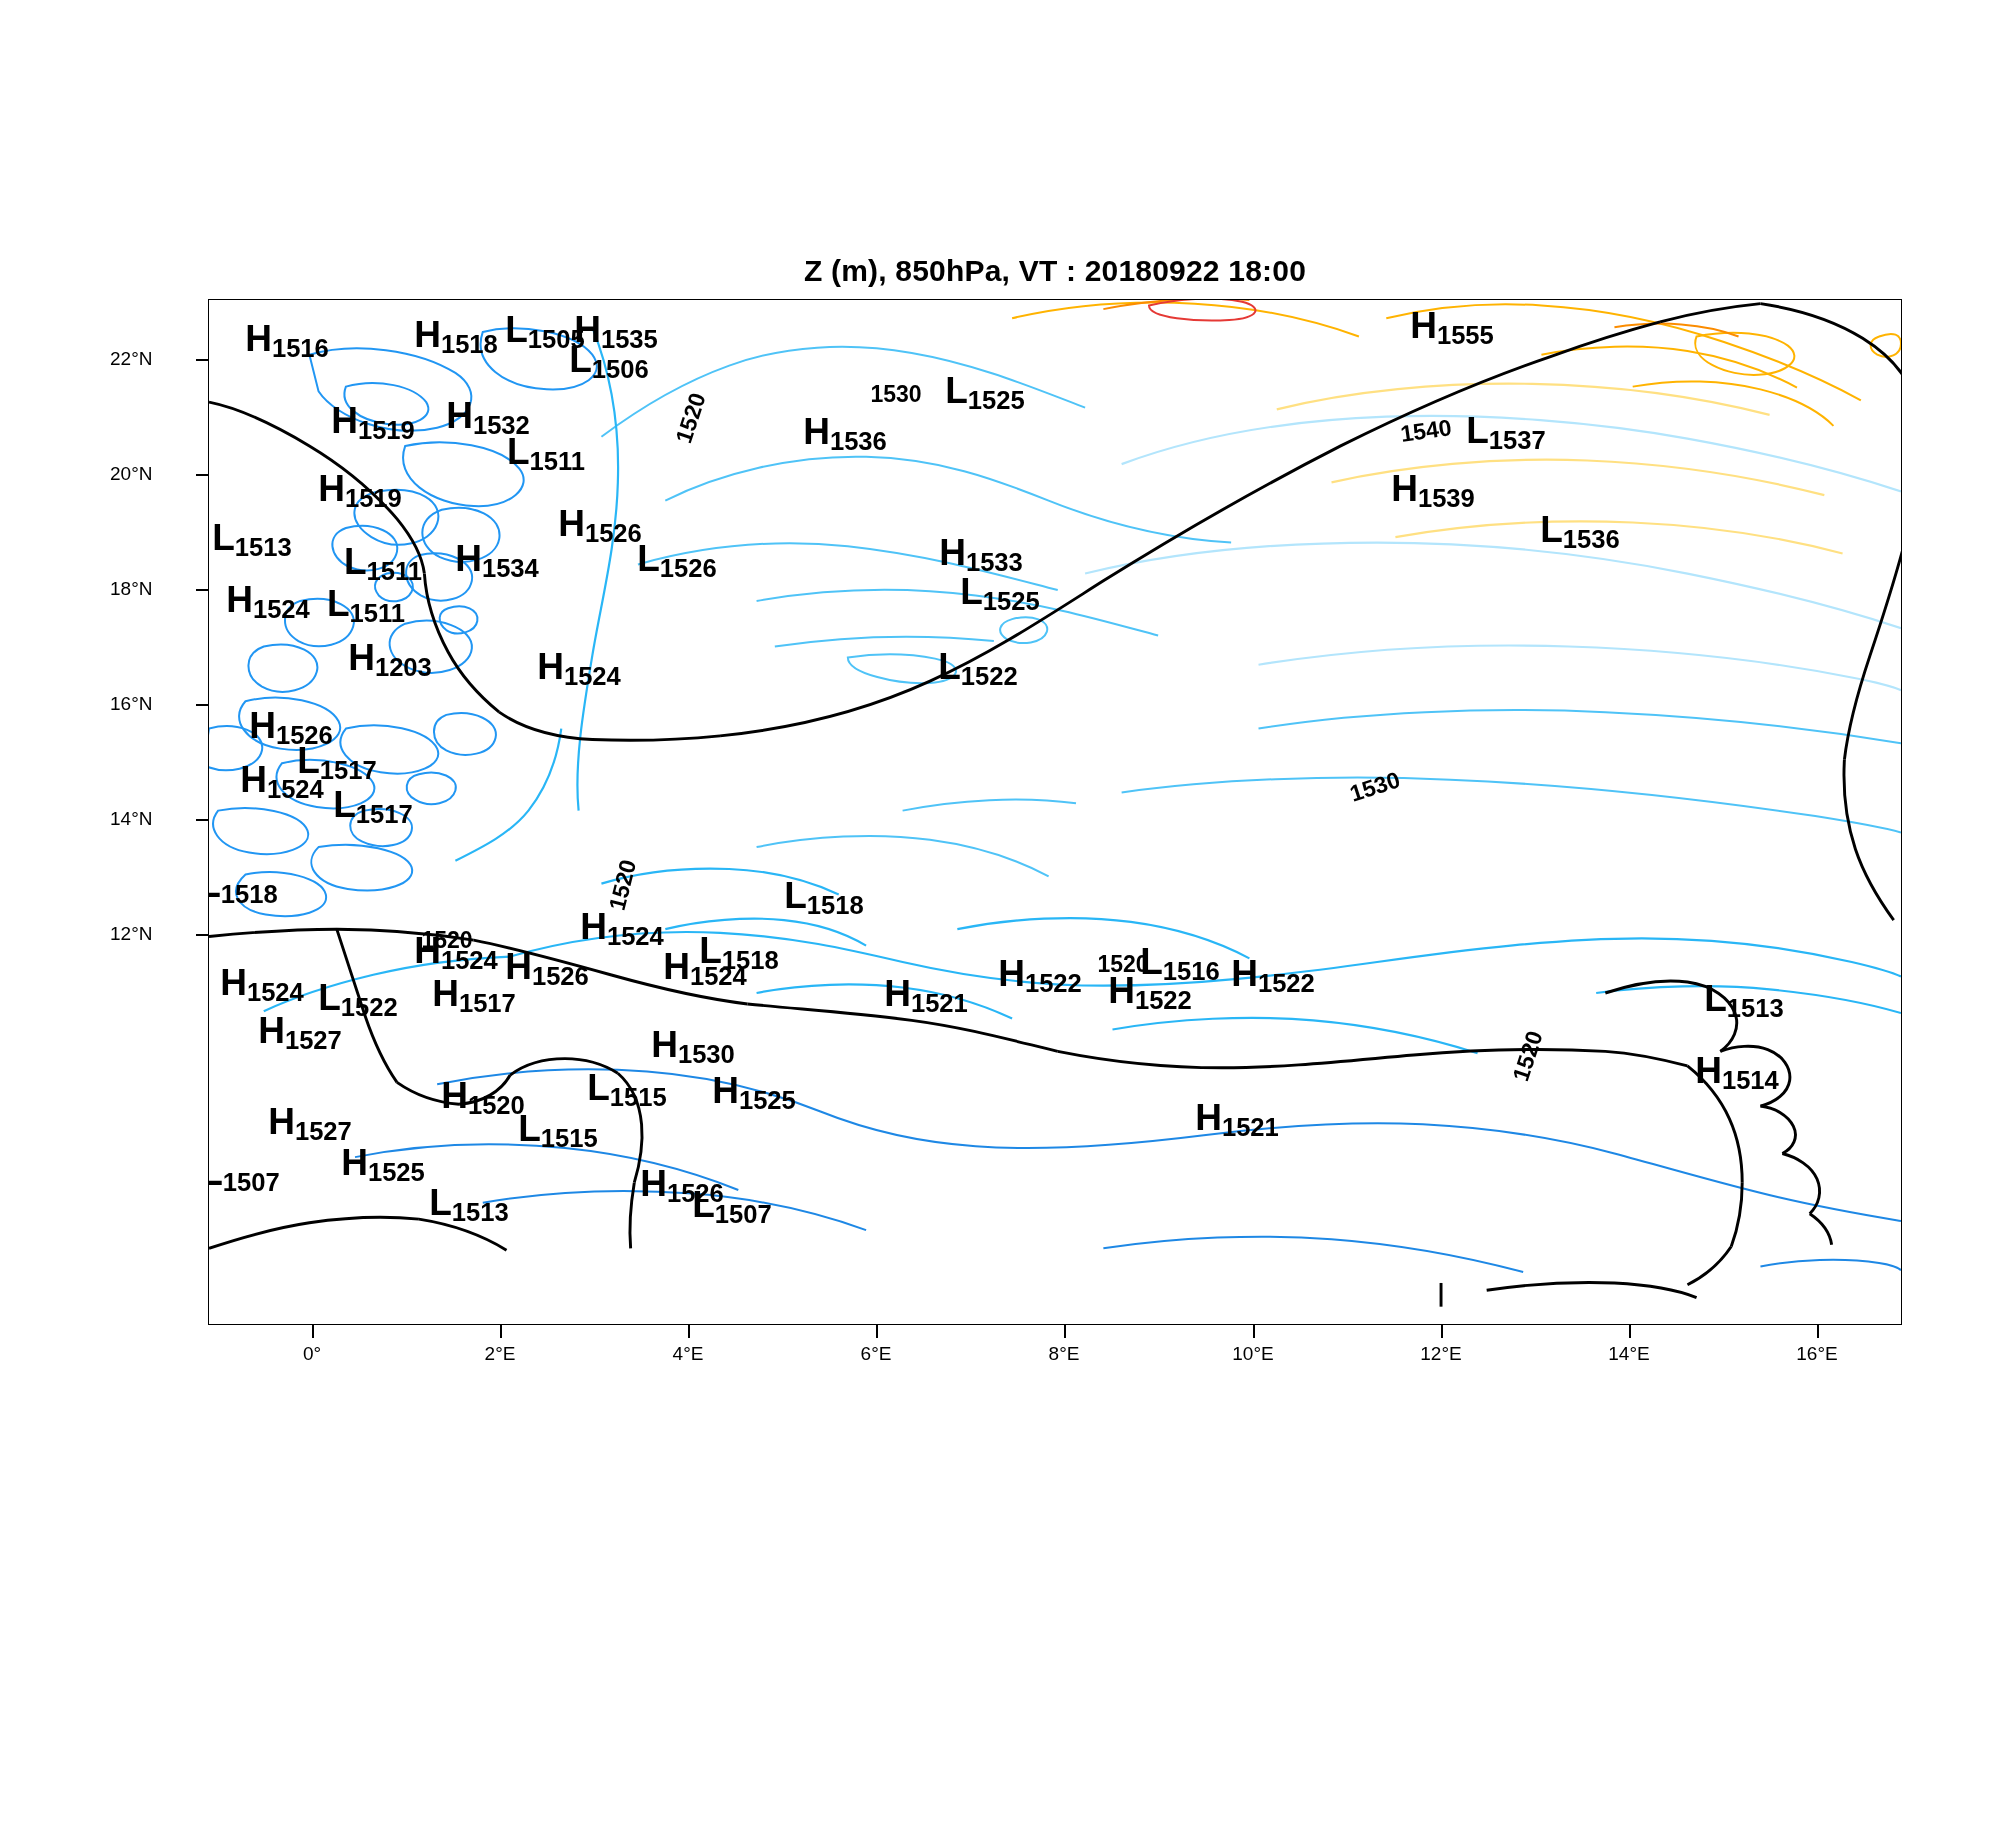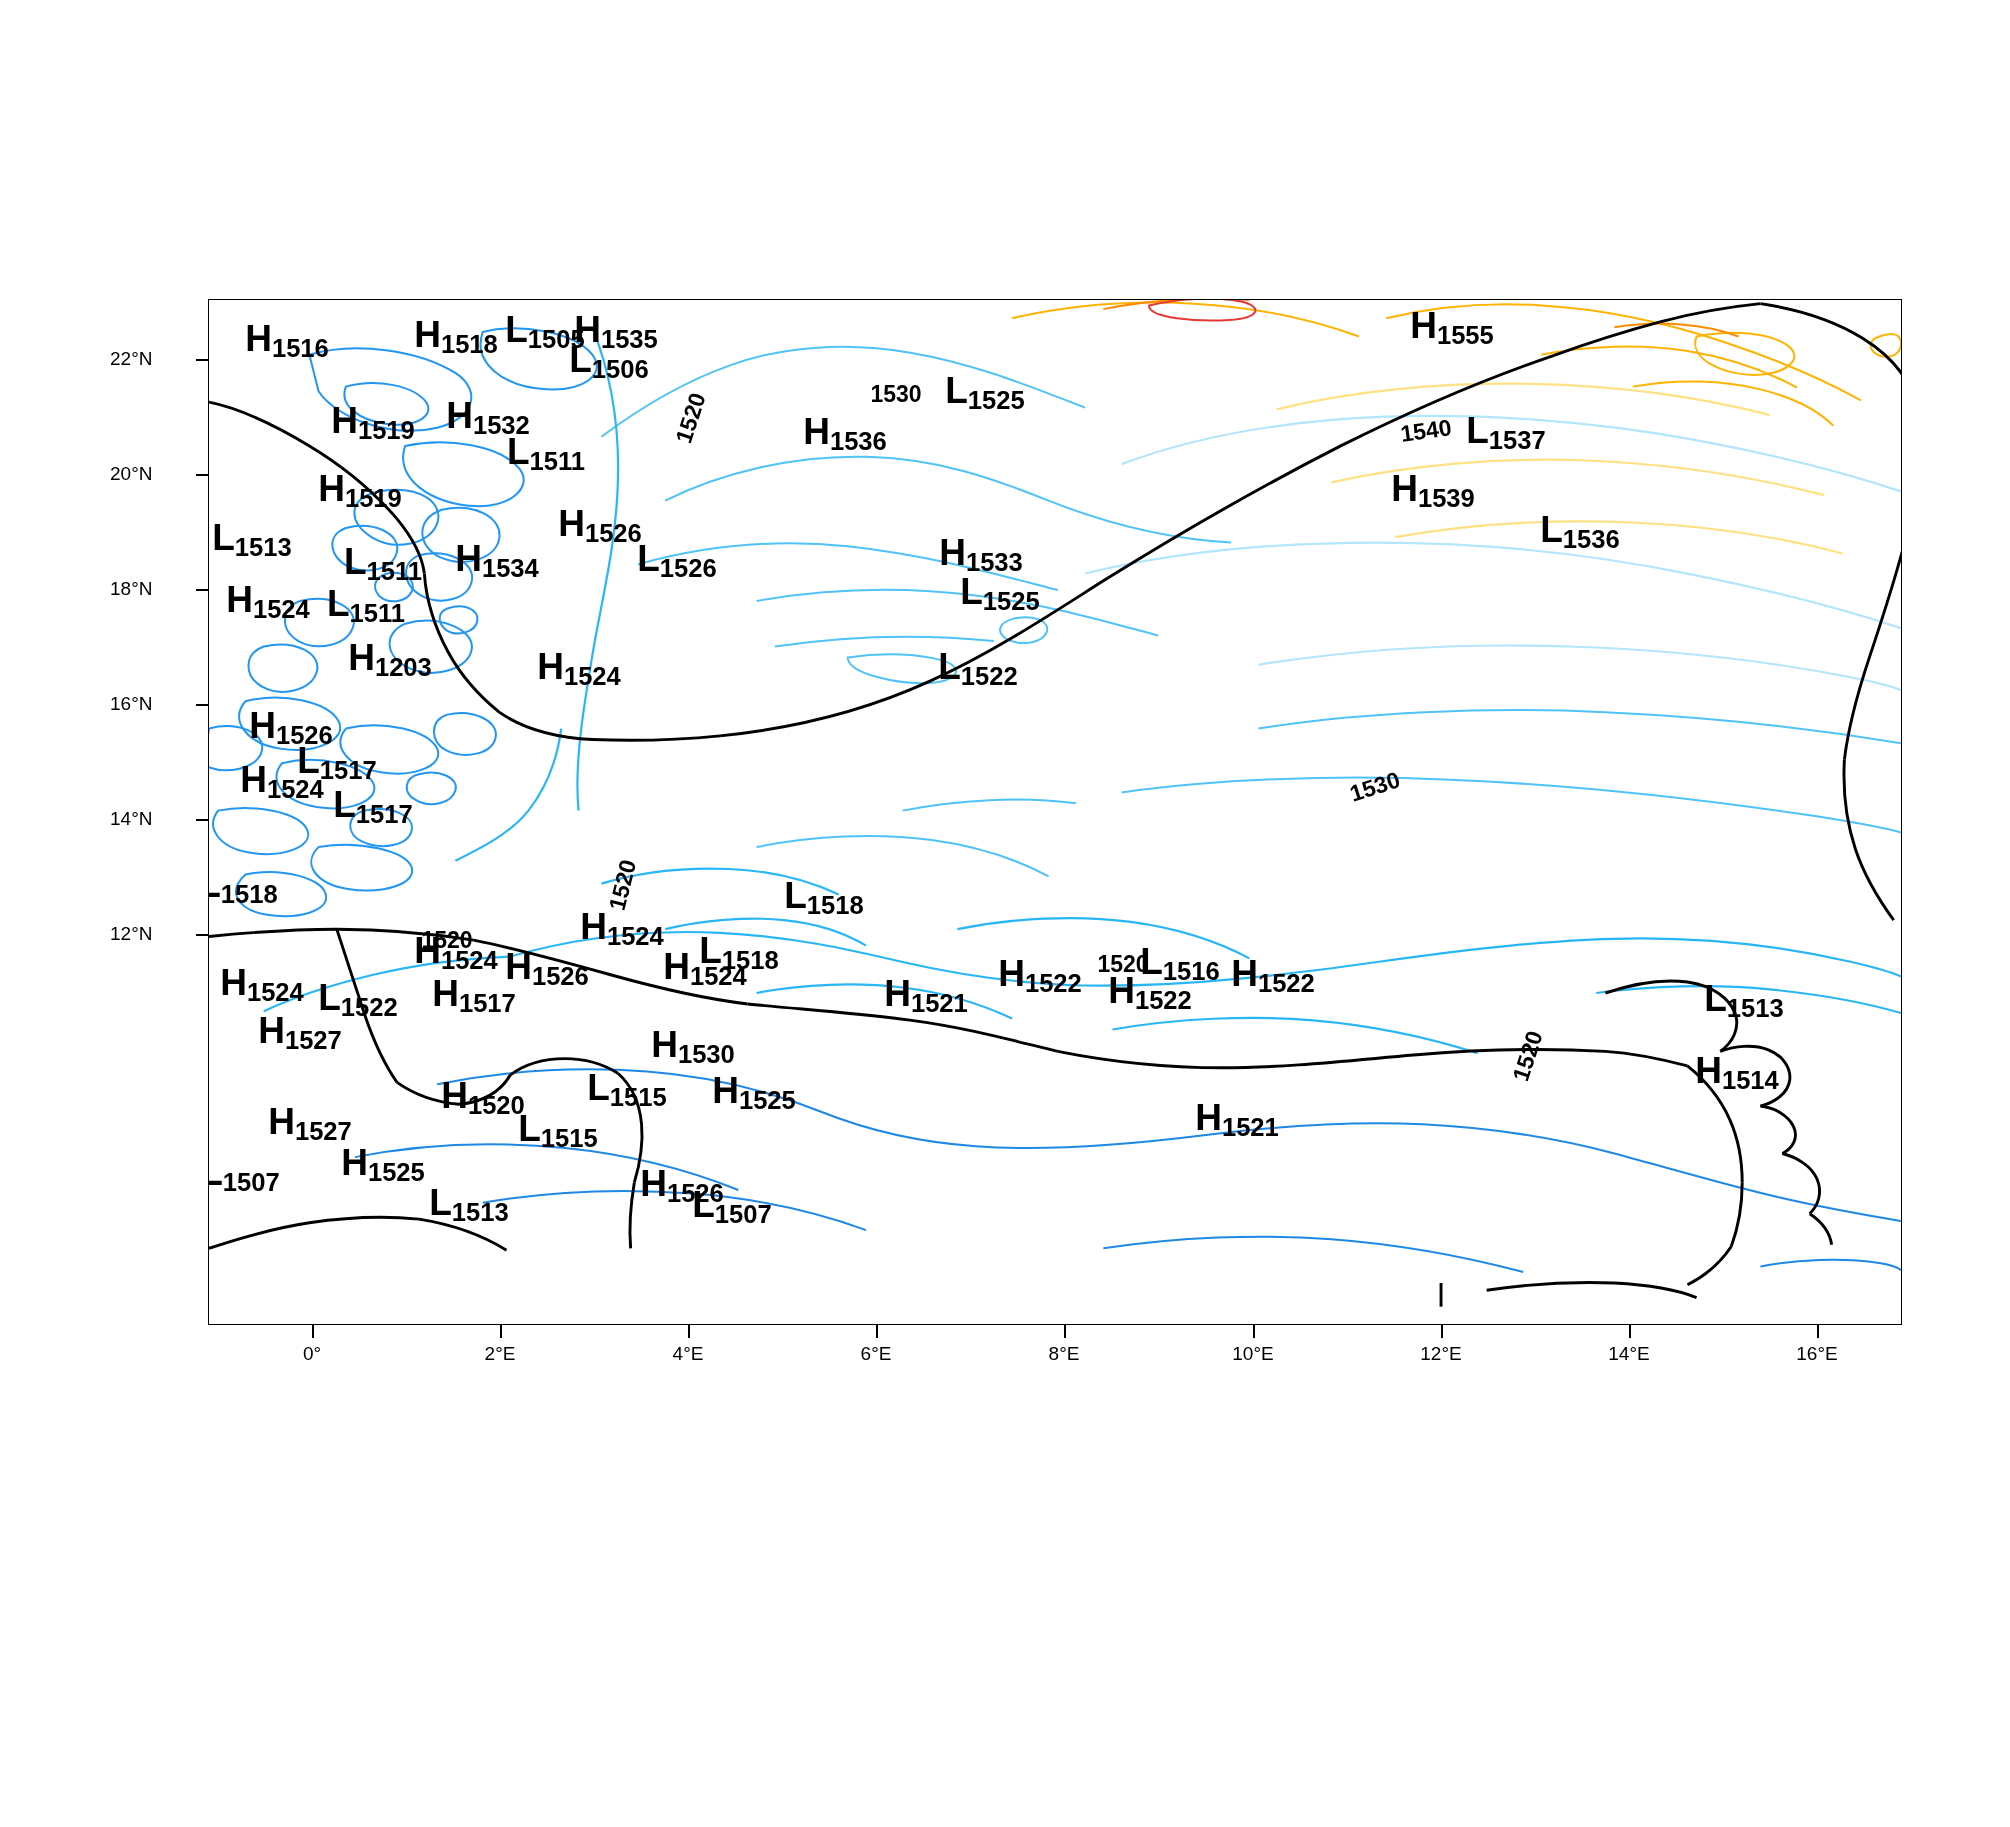--- a/index.html
+++ b/index.html
@@ -73,20 +73,21 @@
     color:#000;
     white-space:nowrap;
     transform:translate(-50%,-50%);
   }
 </style>
 </head>
 <body>
 
 <div id="root">
 
+  <div id="title">Z (m), 850hPa, VT : 20180922  18:00</div>
 
   <div class="axis-label ylab" style="left:110px;top:934px;width:80px;">12°N</div>
   <div class="axis-label ylab" style="left:110px;top:819px;width:80px;">14°N</div>
   <div class="axis-label ylab" style="left:110px;top:704px;width:80px;">16°N</div>
   <div class="axis-label ylab" style="left:110px;top:589px;width:80px;">18°N</div>
   <div class="axis-label ylab" style="left:110px;top:474px;width:80px;">20°N</div>
   <div class="axis-label ylab" style="left:110px;top:359px;width:80px;">22°N</div>
 
   <div class="tick tick-y" style="top:934px;"></div>
   <div class="tick tick-y" style="top:819px;"></div>

